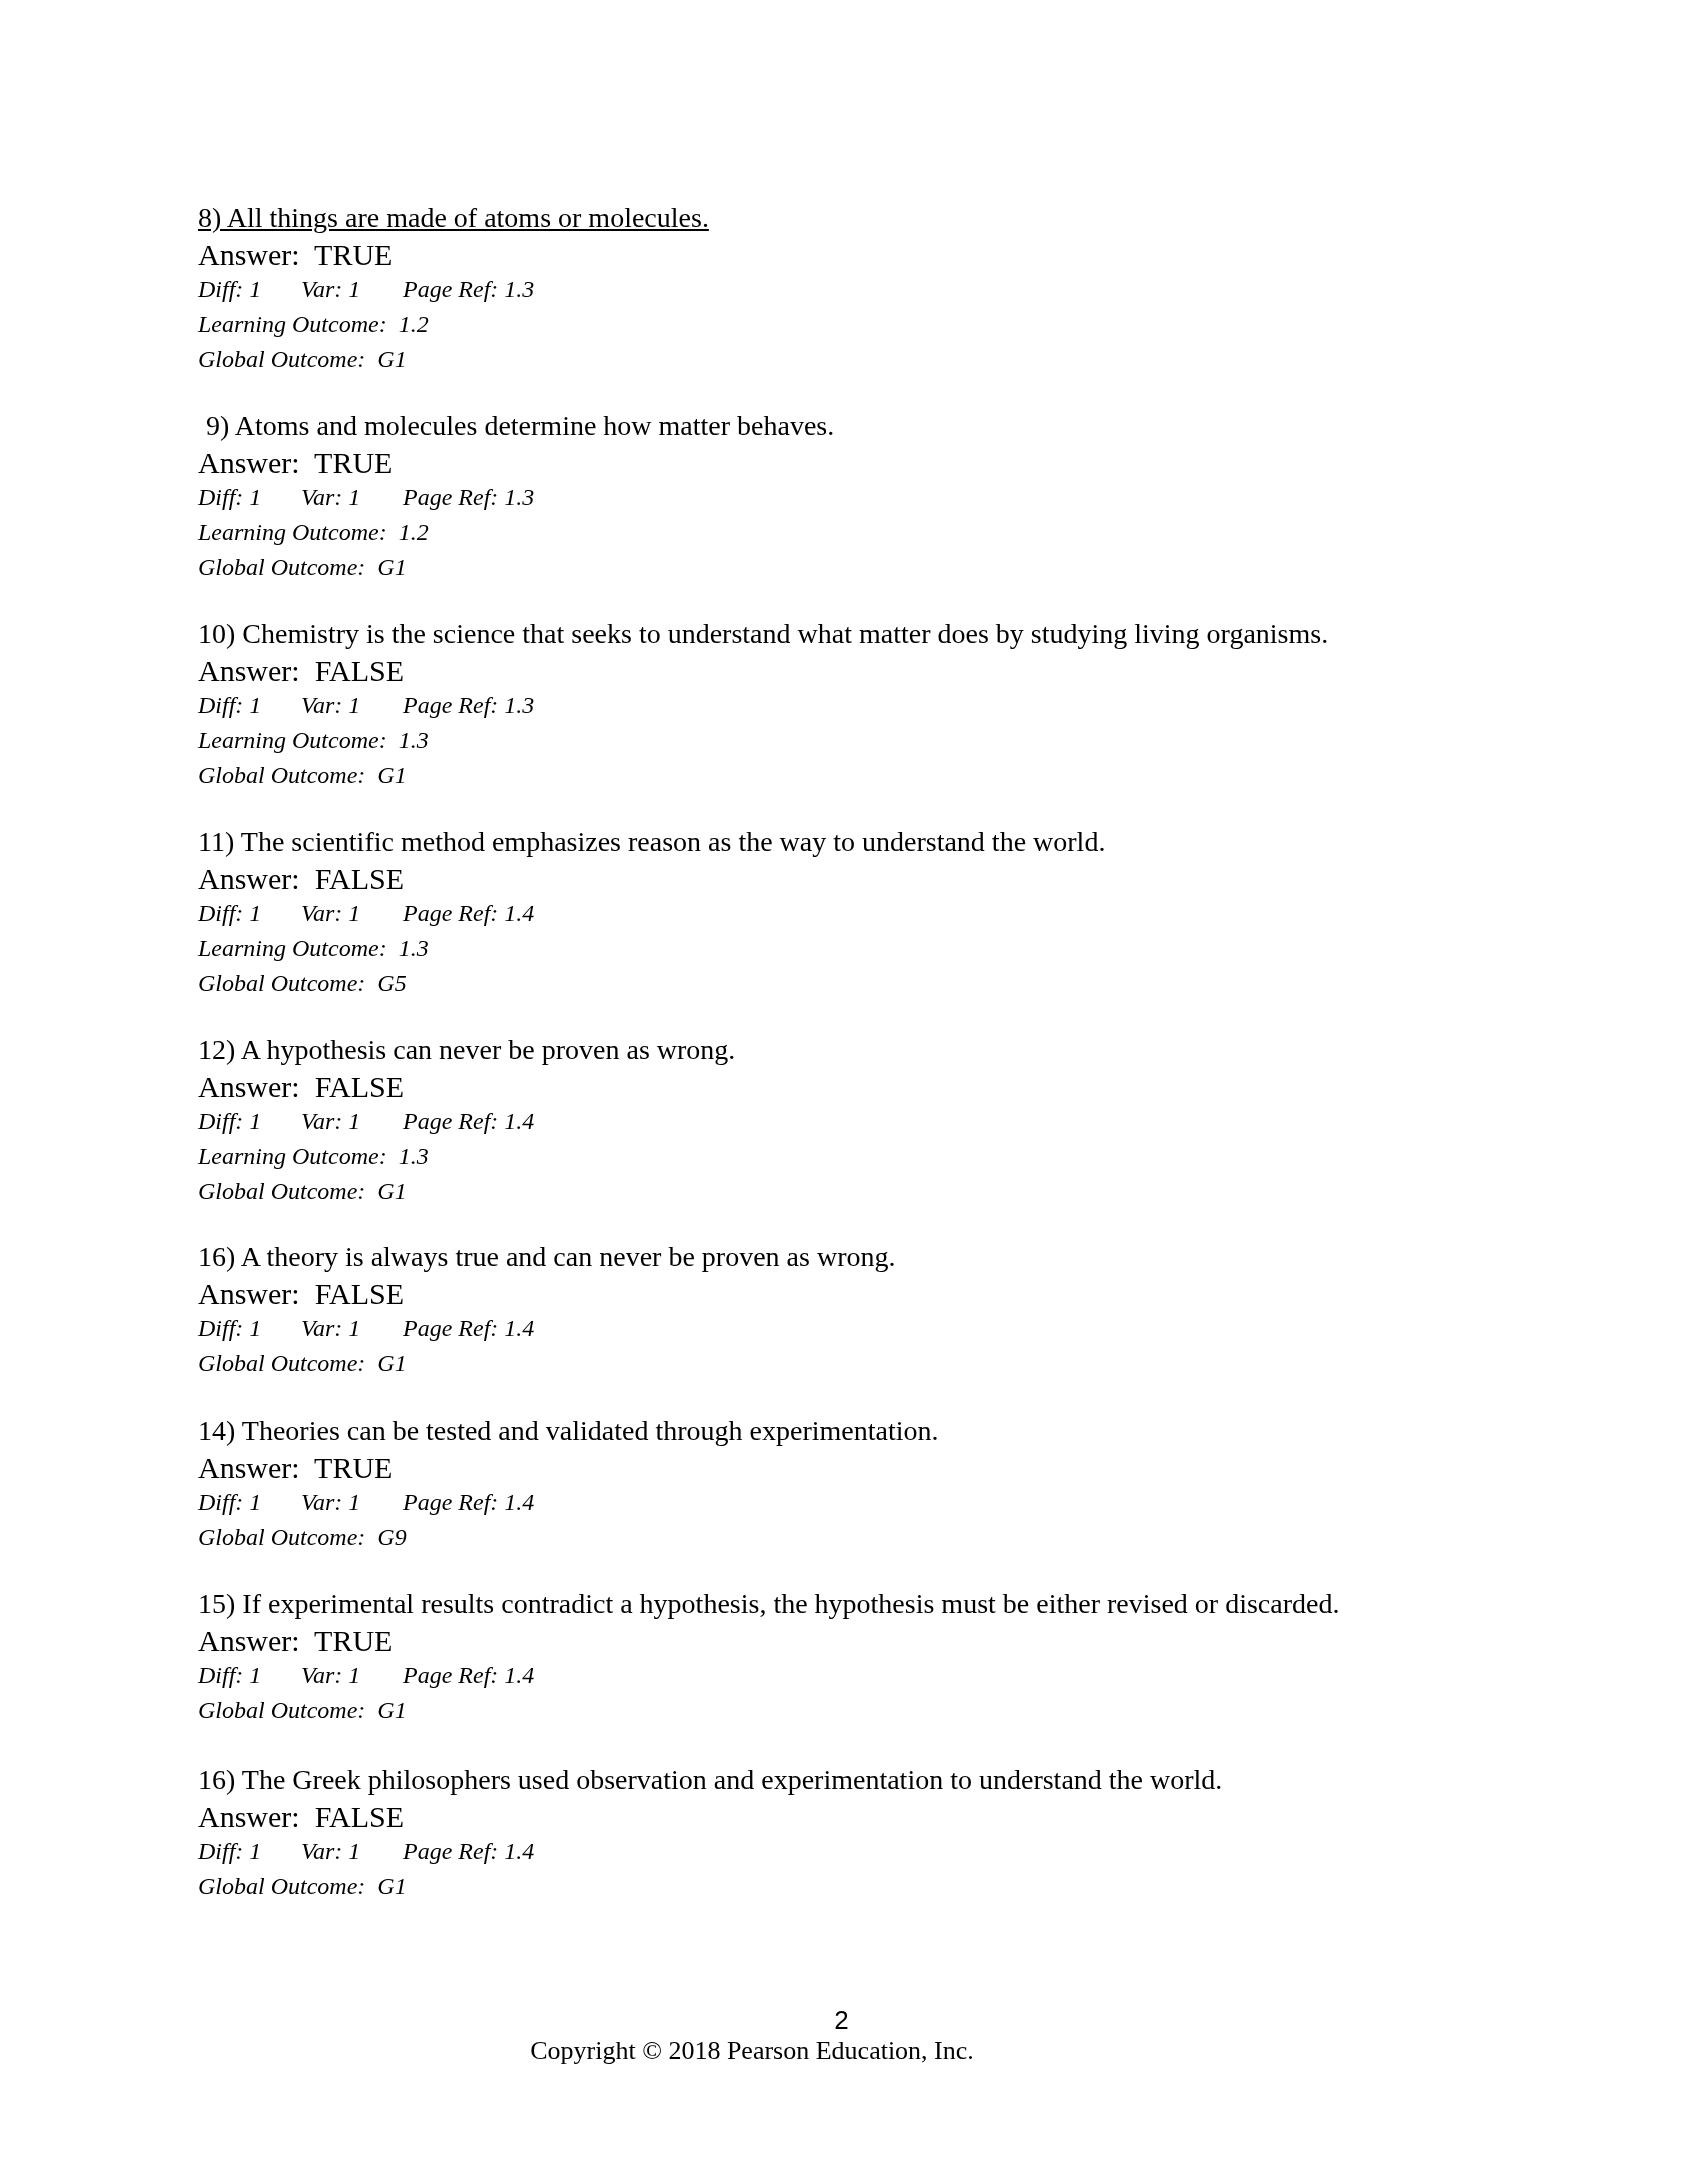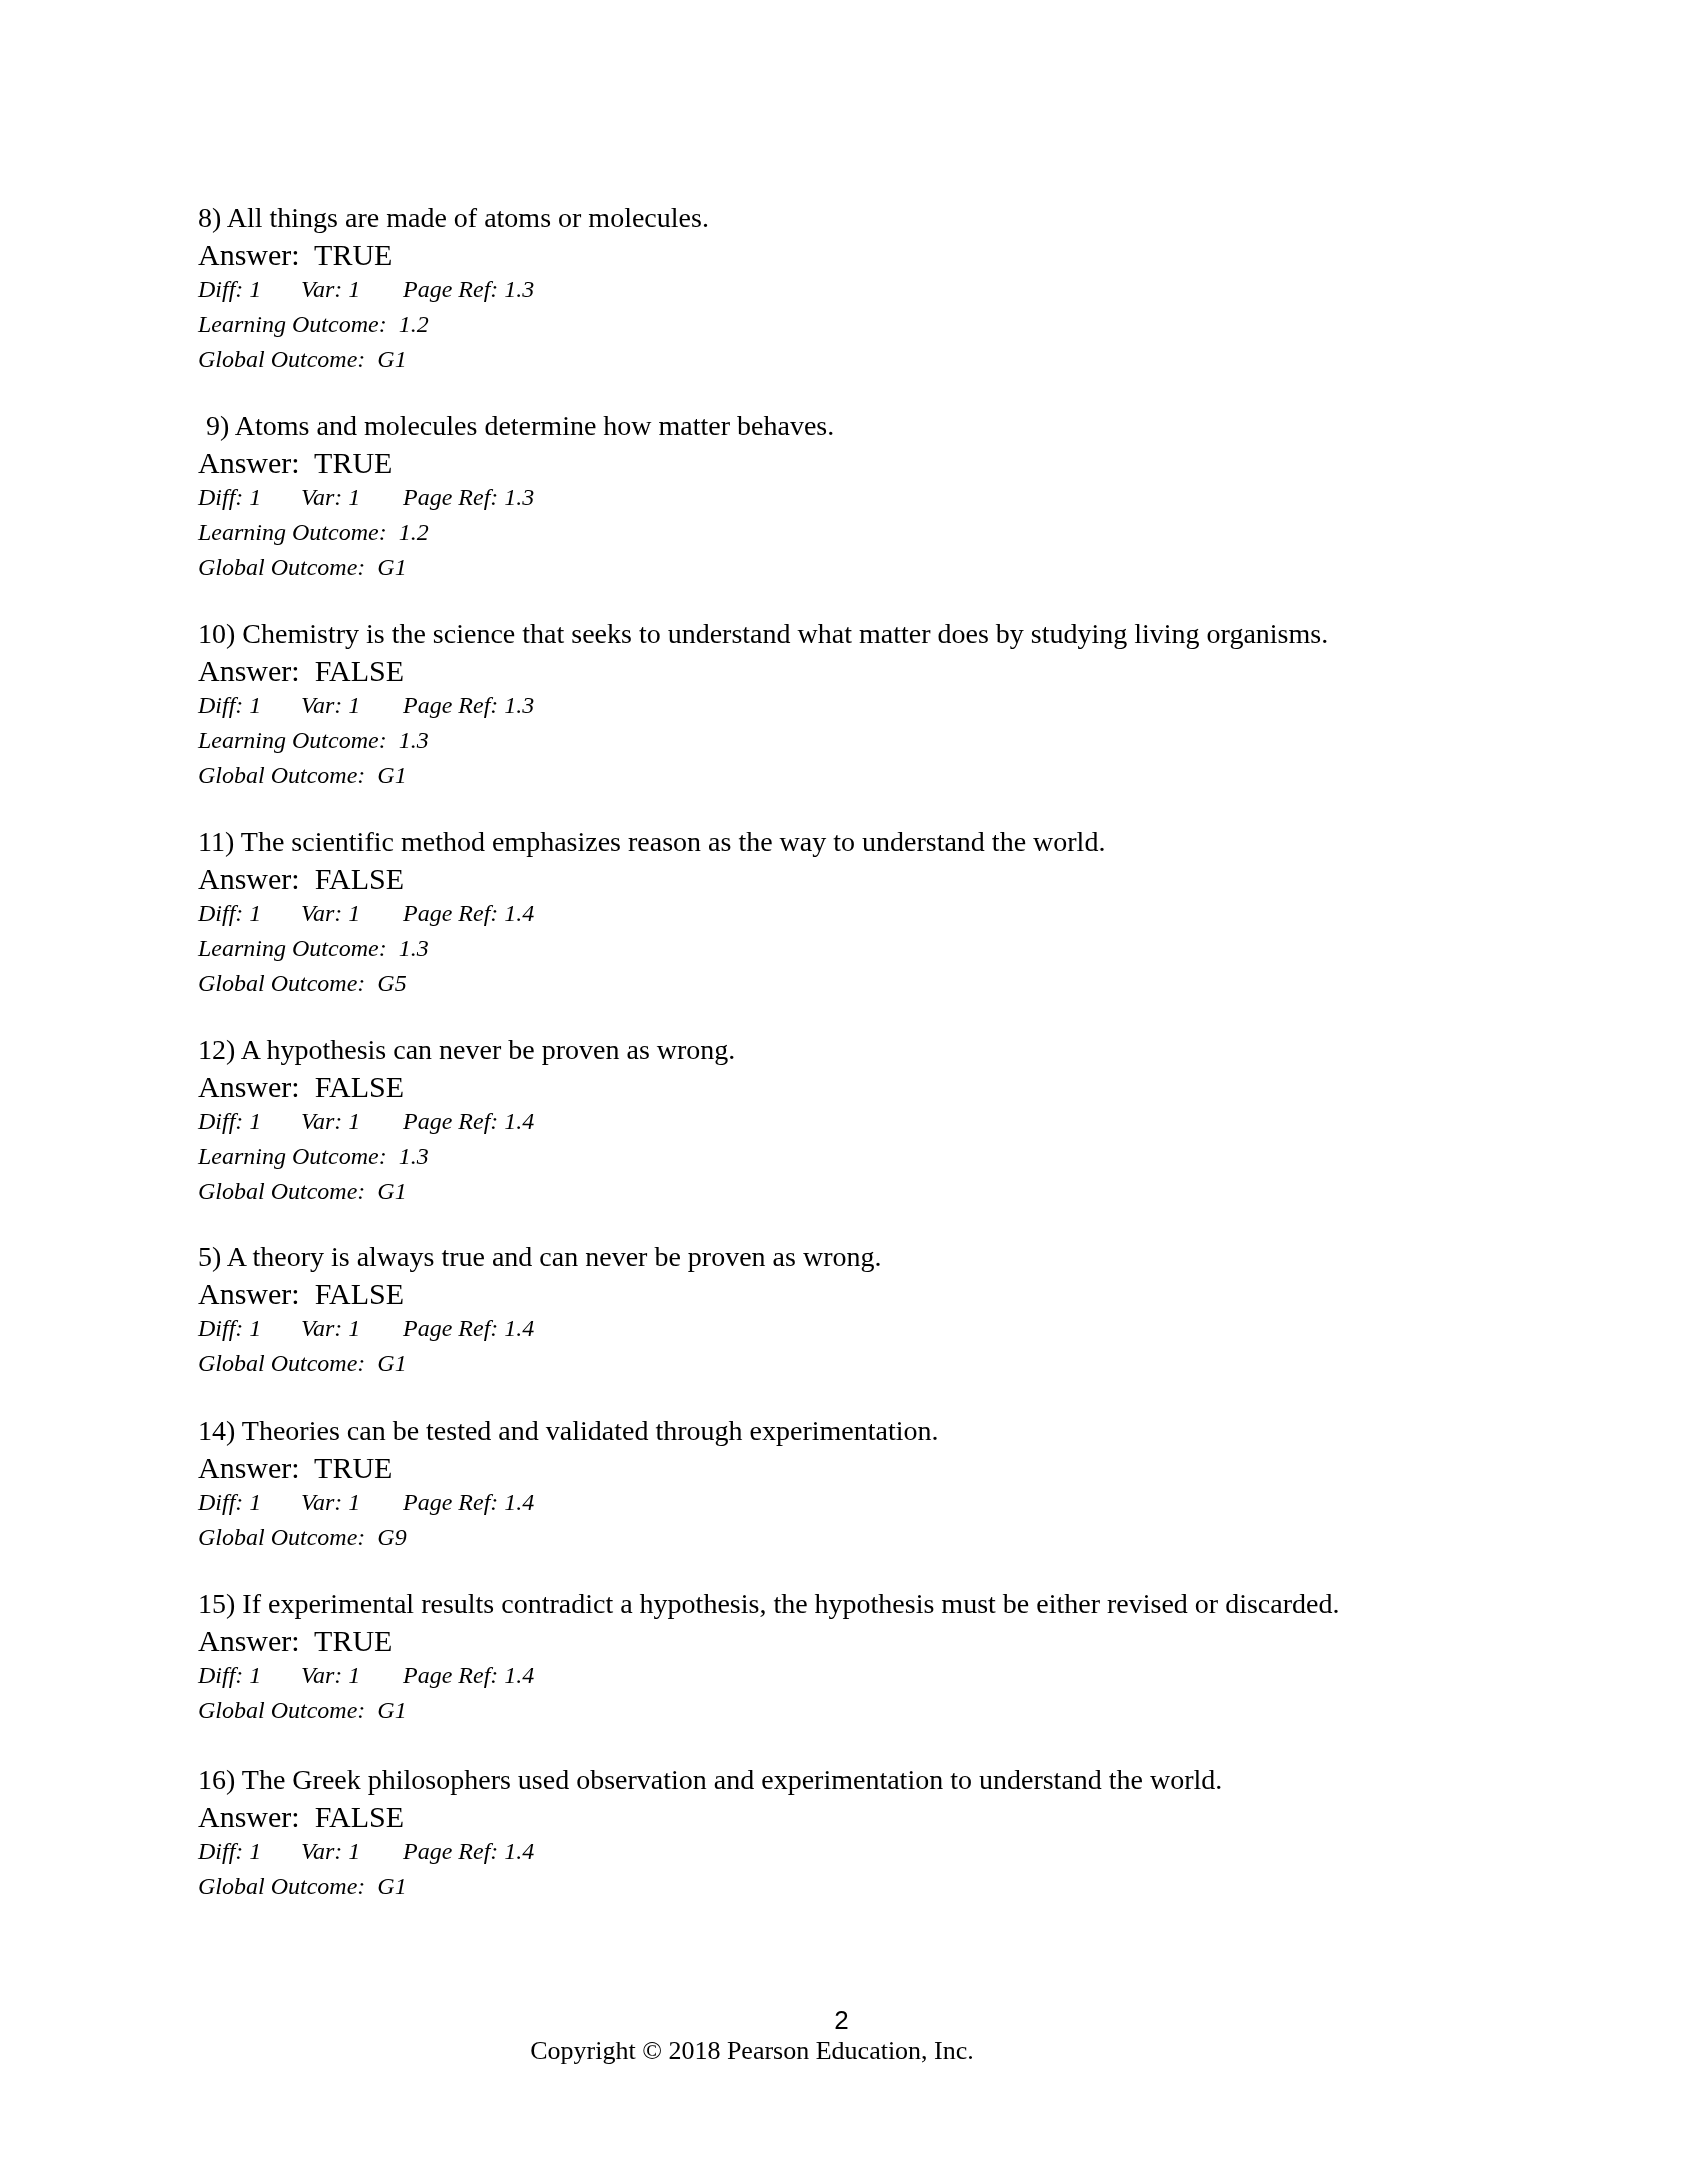--- a/index.html
+++ b/index.html
@@ -67,21 +67,21 @@
       font-size: 26px;
       line-height: 1;
     }
   </style>
 </head>
 <body>
 
 <div class="page">
 
   <div class="question-block" style="top:204px;">
-    <div class="line q-text" style="top:0px;">8) All things are made of atoms or molecules.</div>
+    <div class="line q-text" style="top:0px;text-decoration:underline;">8) All things are made of atoms or molecules.</div>
     <div class="line answer" style="top:36px;">Answer:  TRUE</div>
     <div class="line meta meta-row" style="top:73px;">
       <span style="left:0px;">Diff: 1</span>
       <span style="left:103px;">Var: 1</span>
       <span style="left:205px;">Page Ref: 1.3</span>
     </div>
     <div class="line meta" style="top:108px;">Learning Outcome:  1.2</div>
     <div class="line meta" style="top:143px;">Global Outcome:  G1</div>
   </div>
 
@@ -127,21 +127,21 @@
     <div class="line meta meta-row" style="top:73px;">
       <span style="left:0px;">Diff: 1</span>
       <span style="left:103px;">Var: 1</span>
       <span style="left:205px;">Page Ref: 1.4</span>
     </div>
     <div class="line meta" style="top:108px;">Learning Outcome:  1.3</div>
     <div class="line meta" style="top:143px;">Global Outcome:  G1</div>
   </div>
 
   <div class="question-block" style="top:1243px;">
-    <div class="line q-text" style="top:0px;">5) A theory is always true and can never be proven as wrong.</div>
+    <div class="line q-text" style="top:0px;">16) A theory is always true and can never be proven as wrong.</div>
     <div class="line answer" style="top:36px;">Answer:  FALSE</div>
     <div class="line meta meta-row" style="top:73px;">
       <span style="left:0px;">Diff: 1</span>
       <span style="left:103px;">Var: 1</span>
       <span style="left:205px;">Page Ref: 1.4</span>
     </div>
     <div class="line meta" style="top:108px;">Global Outcome:  G1</div>
   </div>
 
   <div class="question-block" style="top:1417px;">

